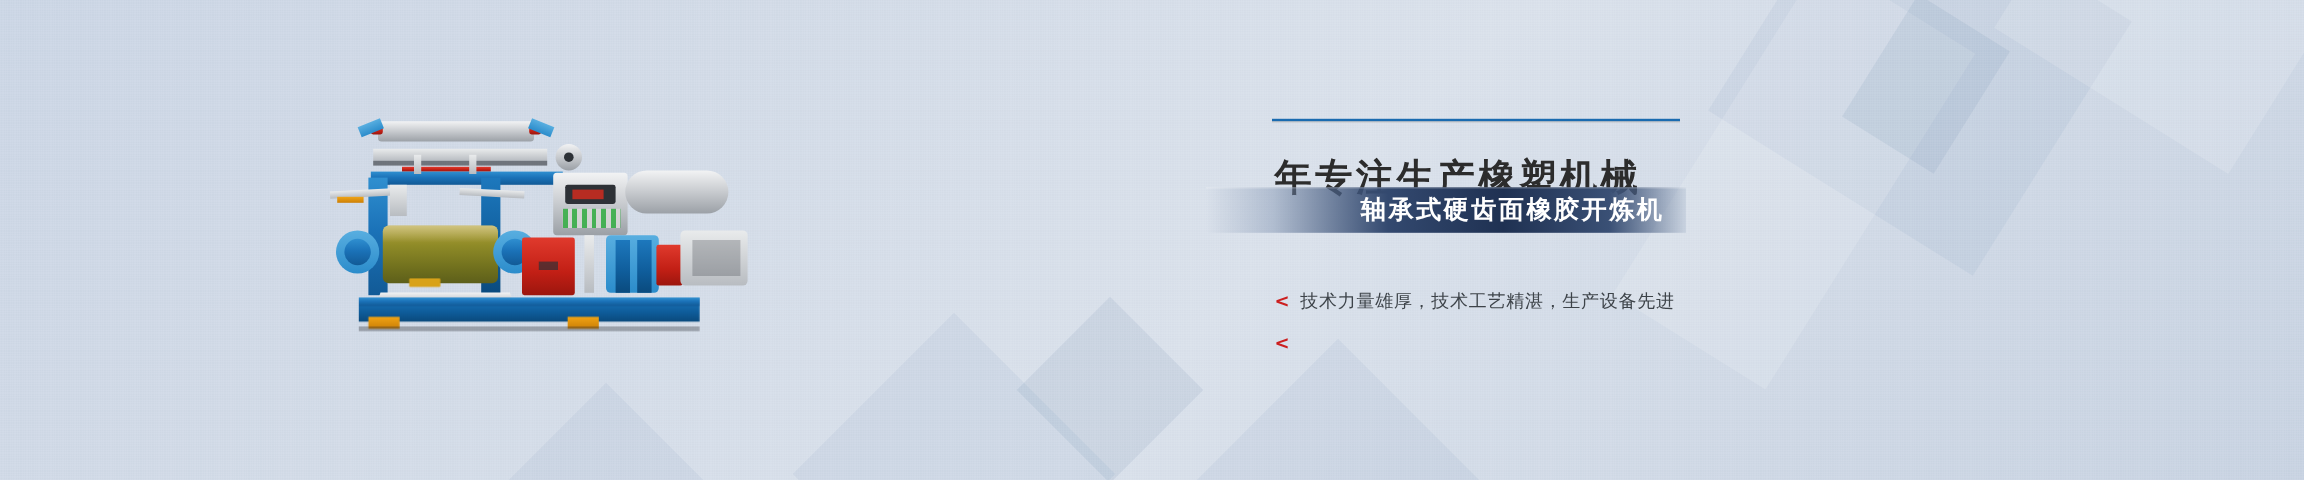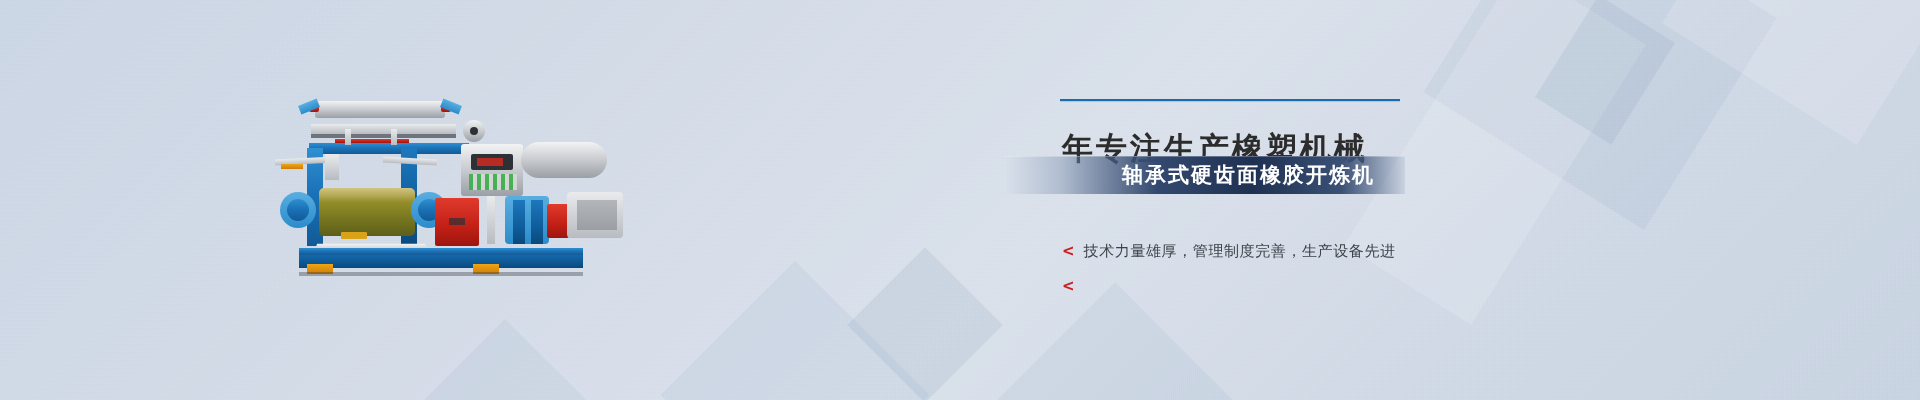--- a/index.html
+++ b/index.html
@@ -115,21 +115,21 @@
         #3a5075 84%,
         rgba(150,167,192,.25) 100%);
     box-shadow: inset 0 1px 0 rgba(255,255,255,.28);
   }
   .ribbon-text {
     position: absolute;
     left: 0; top: 0;
     width: 400px; height: 38px;
     line-height: 38px;
     text-align: right;
-    padding-right: 30px;
+    padding-right: 18px;
     color: #ffffff;
     font-size: 21px;
     font-weight: bold;
     letter-spacing: 2px;
     font-family: "DejaVu Sans", "Liberation Sans", sans-serif;
     white-space: nowrap;
   }
   .bullets {
     position: absolute;
     left: 1062px; top: 242px;
@@ -240,20 +240,20 @@
 
   <div class="title">年专注生产橡塑机械</div>
 
   <div class="ribbon">
     <div class="ribbon-text">轴承式硬齿面橡胶开炼机</div>
   </div>
 
   <div class="bullets">
     <div class="bullet">
       <span class="bullet-mark">&lt;</span>
-      <span class="bullet-text">技术力量雄厚，管理制度完善，生产设备先进</span>
+      <span class="bullet-text">技术力量雄厚，技术工艺精湛，生产设备先进</span>
     </div>
     <div class="bullet">
       <span class="bullet-mark">&lt;</span>
     </div>
   </div>
 
 </div>
 
 </body></html>

